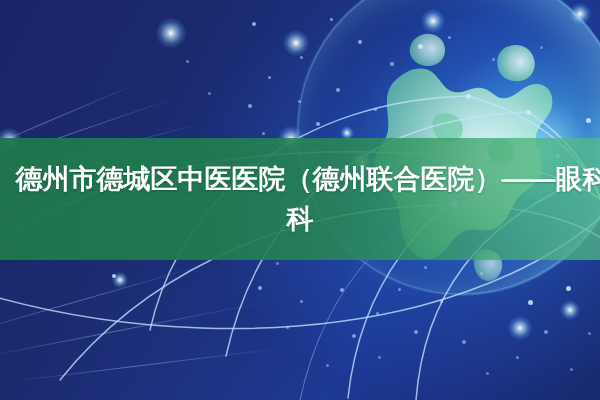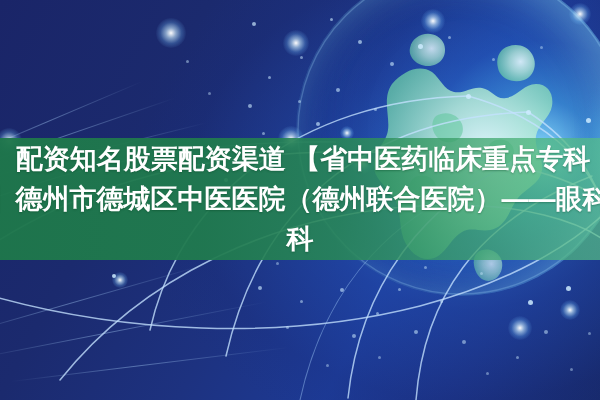--- a/index.html
+++ b/index.html
@@ -276,18 +276,17 @@
     <div class="p" style="left:570px; top:368px; width:3px; height:3px; opacity:.5;"></div>
     <div class="p" style="left:588px; top:332px; width:3px; height:3px; opacity:.5;"></div>
     <div class="p" style="left:424px; top:266px; width:3px; height:3px; opacity:.55;"></div>
     <div class="p" style="left:480px; top:272px; width:3px; height:3px; opacity:.5;"></div>
     <div class="p" style="left:276px; top:262px; width:3px; height:3px; opacity:.5;"></div>
   </div>
 
   <div class="green-band"></div>
 
   <div class="caption">
-    <div class="cap-line l1">配资知名股票配资渠道 【省中医药临床重点专科</div>
     <div class="cap-line l2">】德州市德城区中医医院（德州联合医院）——眼科</div>
     <div class="cap-line l3">科</div>
   </div>
 
 </div>
 
 </body></html>

